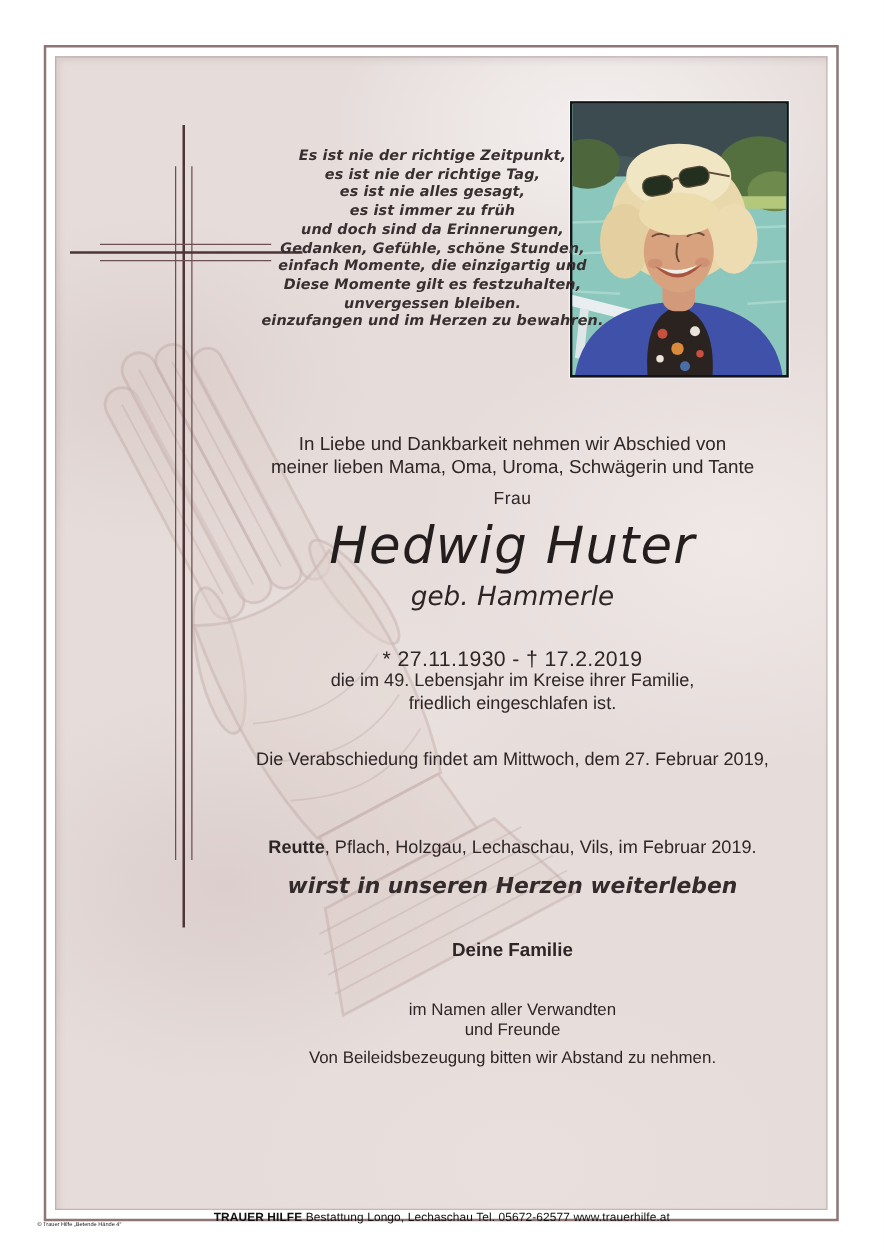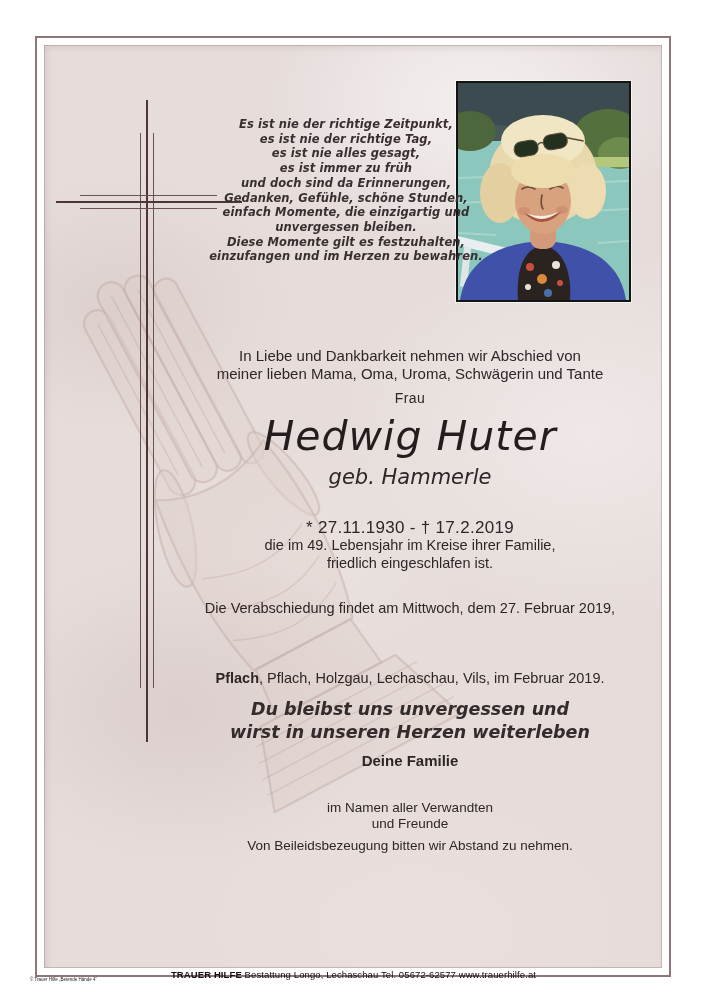--- a/index.html
+++ b/index.html
@@ -172,22 +172,22 @@
       </div>
 
       <div class="txt poem hand">
         <div>Es ist nie der richtige Zeitpunkt,</div>
         <div>es ist nie der richtige Tag,</div>
         <div>es ist nie alles gesagt,</div>
         <div>es ist immer zu früh</div>
         <div>und doch sind da Erinnerungen,</div>
         <div>Gedanken, Gefühle, schöne Stunden,</div>
         <div>einfach Momente, die einzigartig und</div>
+        <div>Diese Momente gilt es festzuhalten,</div>
         <div>unvergessen bleiben.</div>
-        <div>Diese Momente gilt es festzuhalten,</div>
         <div>einzufangen und im Herzen zu bewahren.</div>
       </div>
 
       <div class="txt col intro">
         <div>In Liebe und Dankbarkeit nehmen wir Abschied von</div>
         <div>meiner lieben Mama, Oma, Uroma, Schwägerin und Tante</div>
       </div>
 
       <div class="txt col frau">Frau</div>
 
@@ -200,25 +200,24 @@
       <div class="txt col passing">
         <div>die im 49. Lebensjahr im Kreise ihrer Familie,</div>
         <div>friedlich eingeschlafen ist.</div>
       </div>
 
       <div class="txt col funeral">
         <div>Die Verabschiedung findet am Mittwoch, dem 27. Februar 2019,</div>
       </div>
 
       <div class="txt col places">
-        <b>Pflach</b><span>, Pflach, Holzgau, Lechaschau, Vils, im Februar 2019.</span>
+        <b>Reutte</b><span>, Pflach, Holzgau, Lechaschau, Vils, im Februar 2019.</span>
       </div>
 
       <div class="txt col farewell hand">
-        <div>Du bleibst uns unvergessen und</div>
         <div>wirst in unseren Herzen weiterleben</div>
       </div>
 
       <div class="txt col family1">Deine Familie</div>
       <div class="txt col family2">
         <div>im Namen aller Verwandten</div>
         <div>und Freunde</div>
       </div>
 
       <div class="txt col condole">Von Beileidsbezeugung bitten wir Abstand zu nehmen.</div>

